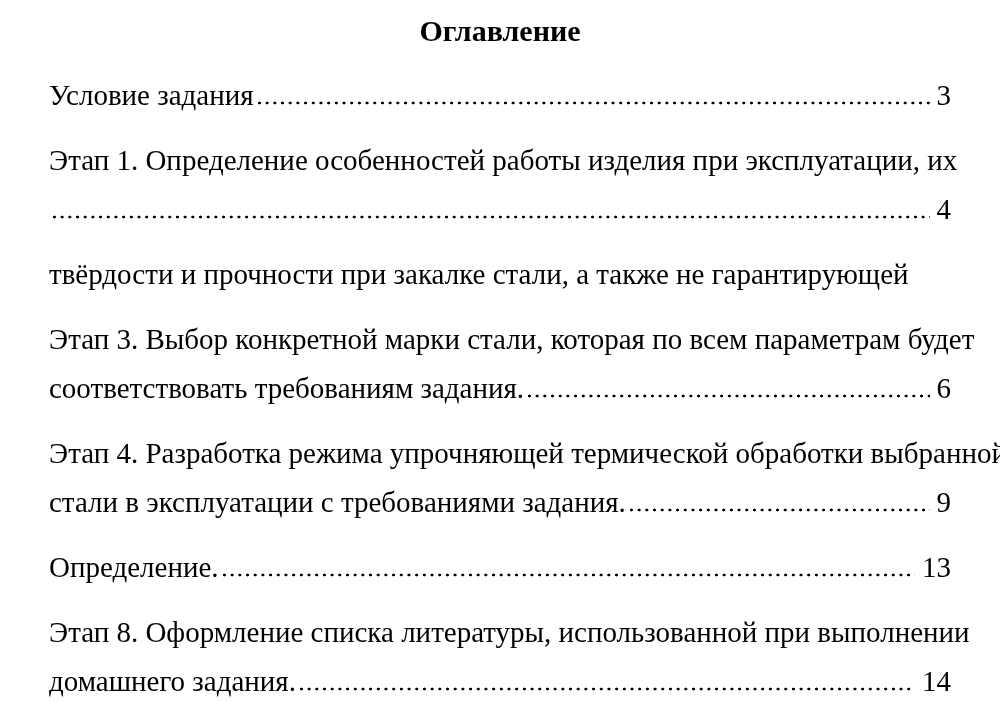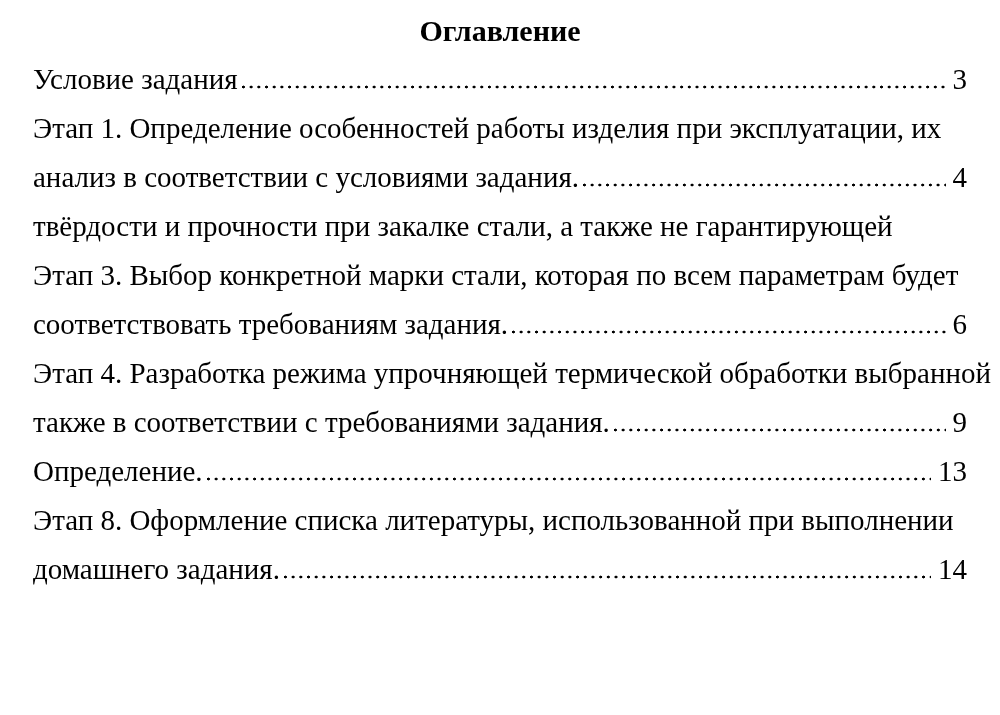--- a/index.html
+++ b/index.html
@@ -23,21 +23,21 @@
     margin: 0;
     text-align: center;
     font-size: 30px;
     font-weight: bold;
     line-height: 49px;
   }
   .toc {
     margin: 0;
   }
   .entry {
-    margin: 0;
+    margin: 16px;
   }
   .line {
     white-space: nowrap;
   }
   .line.last {
     display: flex;
     align-items: baseline;
   }
   .txt {
     flex: 0 0 auto;
@@ -70,21 +70,20 @@
         <span class="leader"></span>
         <span class="pagenum">3</span>
       </div>
     </div>
 
     <div class="entry">
       <div class="line">
         <span class="txt">Этап 1. Определение особенностей работы изделия при эксплуатации, их</span>
       </div>
       <div class="line last">
-        <span class="txt">анализ в соответствии с условиями задания.</span>
         <span class="leader"></span>
         <span class="pagenum">4</span>
       </div>
     </div>
 
     <div class="entry">
       <div class="line">
         <span class="txt">твёрдости и прочности при закалке стали, а также не гарантирующей</span>
       </div>
     </div>
@@ -98,21 +97,21 @@
         <span class="leader"></span>
         <span class="pagenum">6</span>
       </div>
     </div>
 
     <div class="entry">
       <div class="line">
         <span class="txt">Этап 4. Разработка режима упрочняющей термической обработки выбранной</span>
       </div>
       <div class="line last">
-        <span class="txt">также в соответствии с требованиями задания.</span>
+        <span class="txt">стали в эксплуатации с требованиями задания.</span>
         <span class="leader"></span>
         <span class="pagenum">9</span>
       </div>
     </div>
 
     <div class="entry">
       <div class="line last">
         <span class="txt">Определение.</span>
         <span class="leader"></span>
         <span class="pagenum">13</span>

